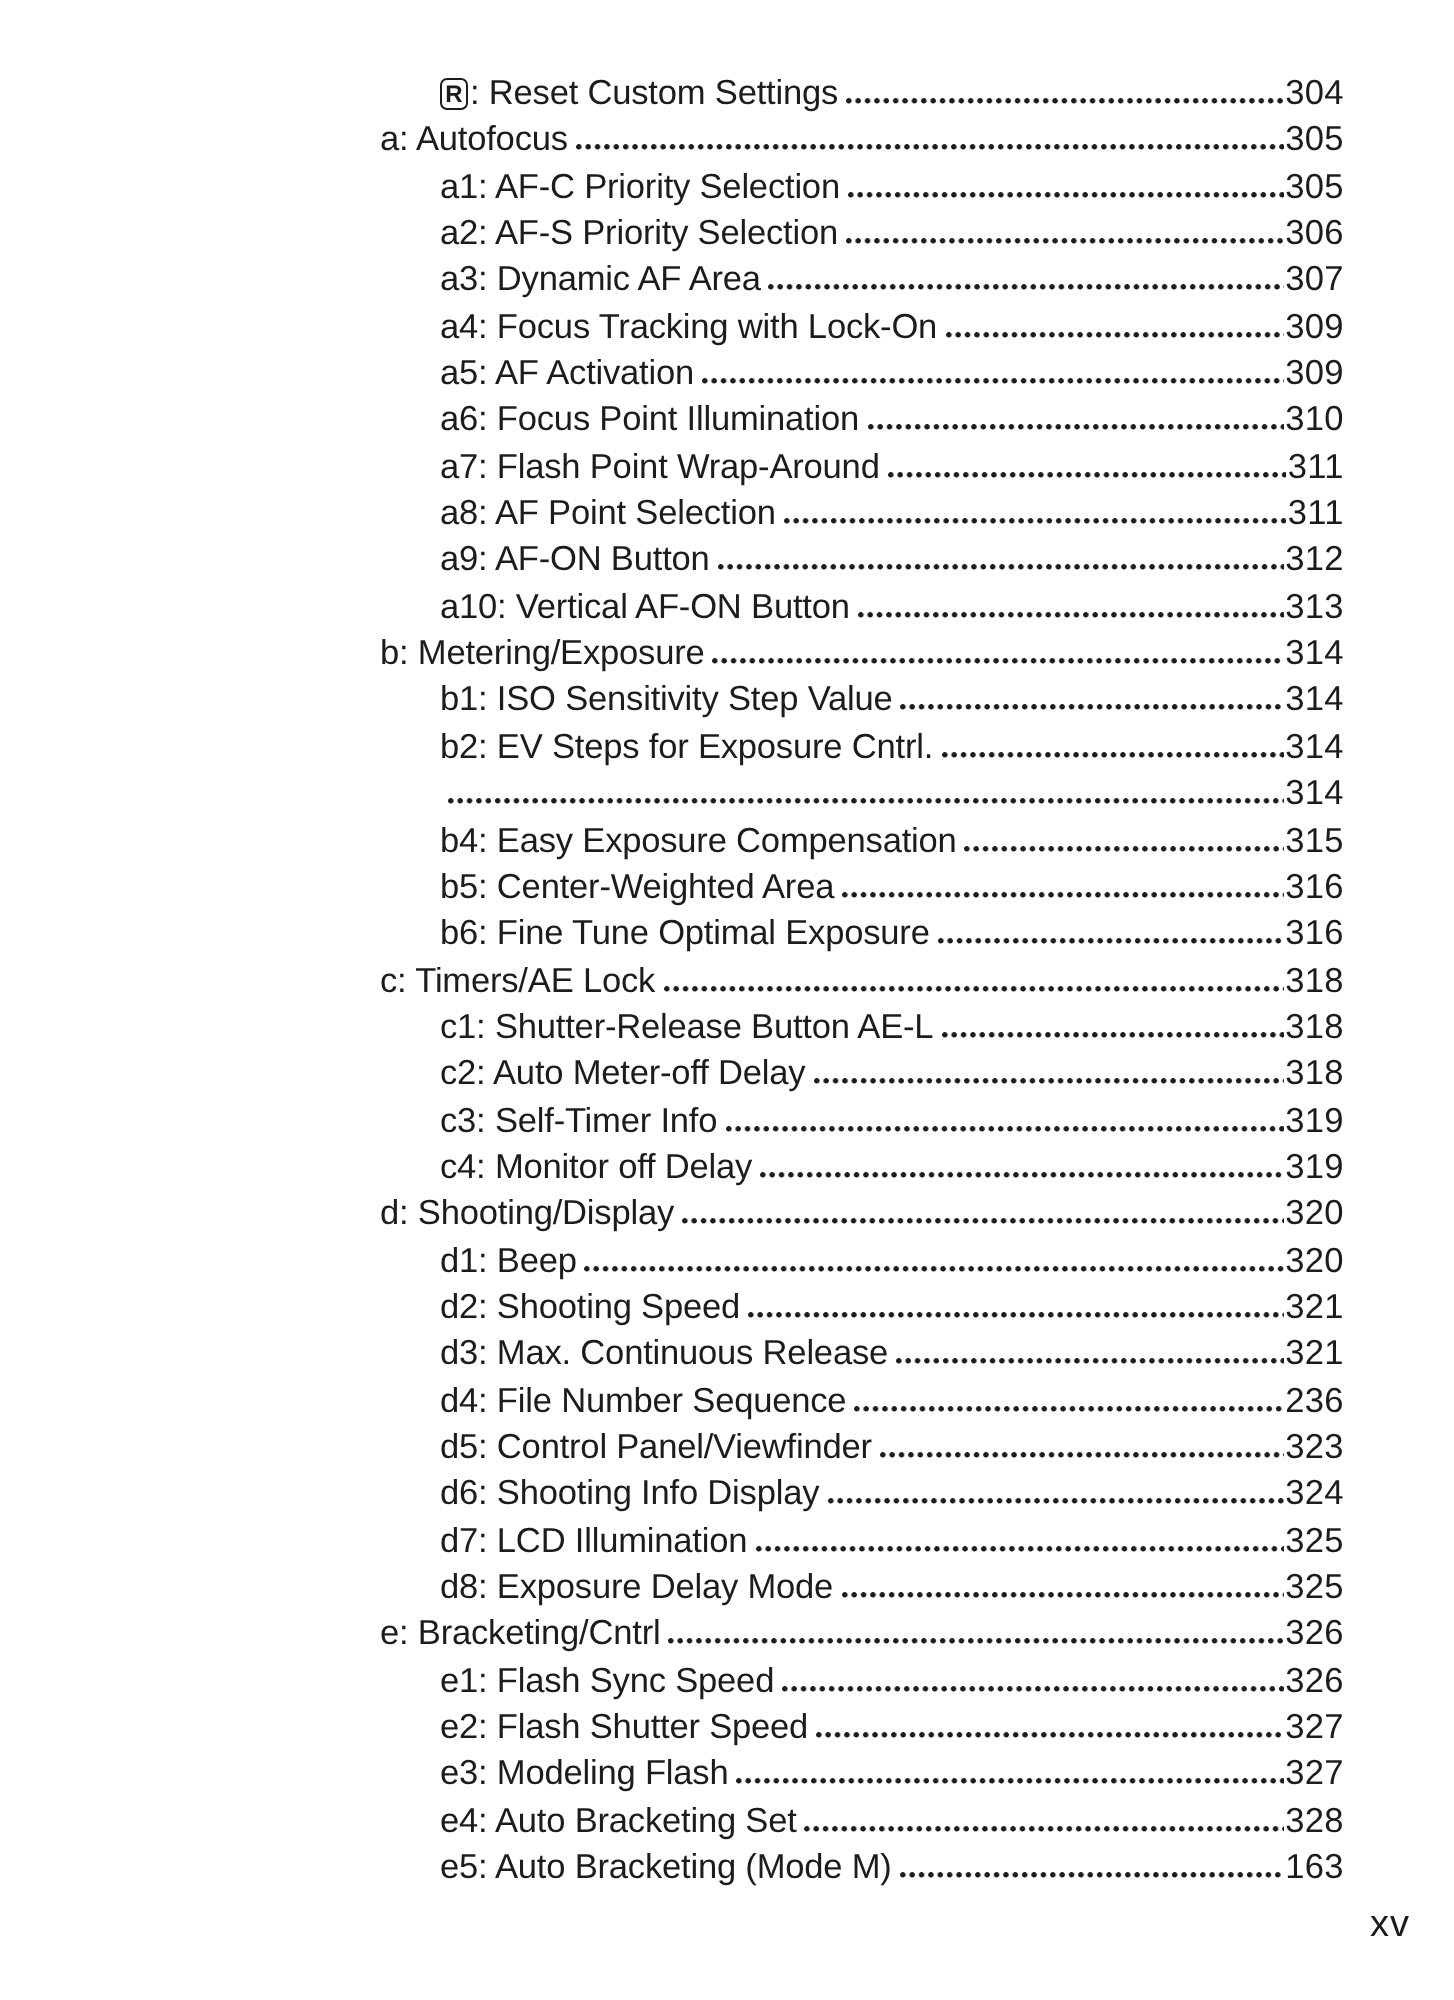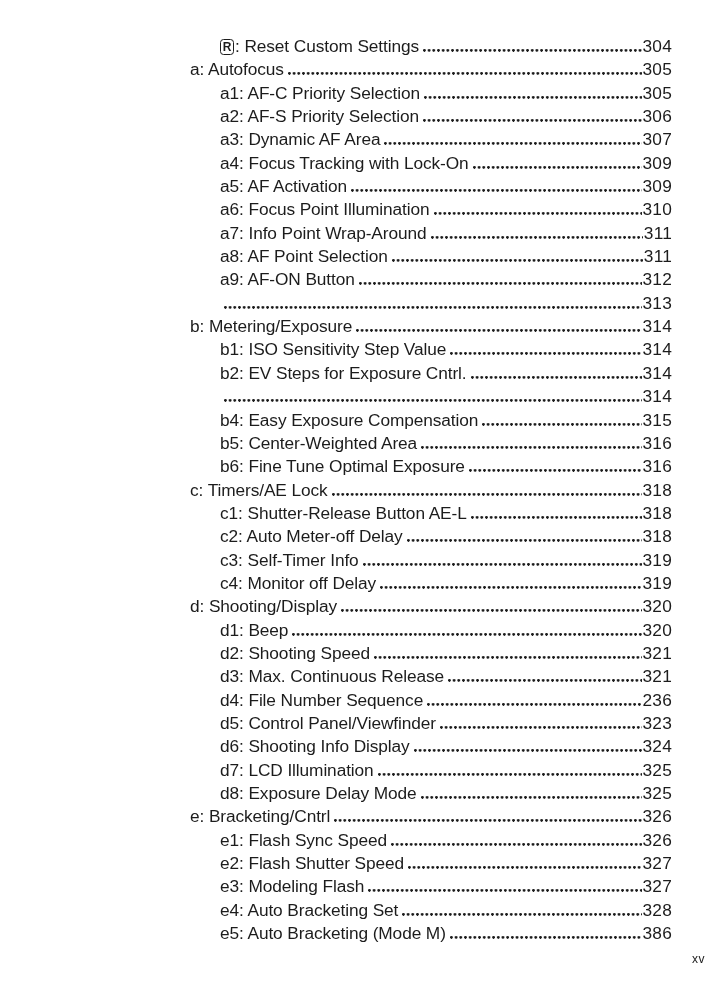--- a/index.html
+++ b/index.html
@@ -48,21 +48,21 @@
     line-height: 14px;
     text-align: center;
     font-weight: bold;
     margin-right: 1px;
     transform: translateY(-1px);
   }
   .folio {
     position: absolute;
     right: 22px;
     top: 952px;
-    font-size: 12px;
+    font-size: 19px;
     letter-spacing: 0.5px;
   }
 </style>
 </head>
 <body>
 
 <div class="page">
   <div class="toc">
       <div class="toc-row sub">
     <span class="icon-r">R</span>
@@ -107,38 +107,39 @@
     <span class="pagenum">309</span>
   </div>
       <div class="toc-row sub">
 
     <span class="title">a6: Focus Point Illumination</span>
     <span class="leader"></span>
     <span class="pagenum">310</span>
   </div>
       <div class="toc-row sub">
 
-    <span class="title">a7: Info Point Wrap-Around</span>
+    <span class="title">a7: Flash Point Wrap-Around</span>
     <span class="leader"></span>
     <span class="pagenum">311</span>
   </div>
       <div class="toc-row sub">
 
     <span class="title">a8: AF Point Selection</span>
     <span class="leader"></span>
     <span class="pagenum">311</span>
   </div>
       <div class="toc-row sub">
 
     <span class="title">a9: AF-ON Button</span>
     <span class="leader"></span>
     <span class="pagenum">312</span>
   </div>
       <div class="toc-row sub">
 
+    <span class="title">a10: Vertical AF-ON Button</span>
     <span class="leader"></span>
     <span class="pagenum">313</span>
   </div>
       <div class="toc-row">
 
     <span class="title">b: Metering/Exposure</span>
     <span class="leader"></span>
     <span class="pagenum">314</span>
   </div>
       <div class="toc-row sub">
@@ -287,17 +288,17 @@
       <div class="toc-row sub">
 
     <span class="title">e4: Auto Bracketing Set</span>
     <span class="leader"></span>
     <span class="pagenum">328</span>
   </div>
       <div class="toc-row sub">
 
     <span class="title">e5: Auto Bracketing (Mode M)</span>
     <span class="leader"></span>
-    <span class="pagenum">386</span>
+    <span class="pagenum">163</span>
   </div>
     </div>
   <div class="folio">xv</div>
 </div>
 
 </body></html>

